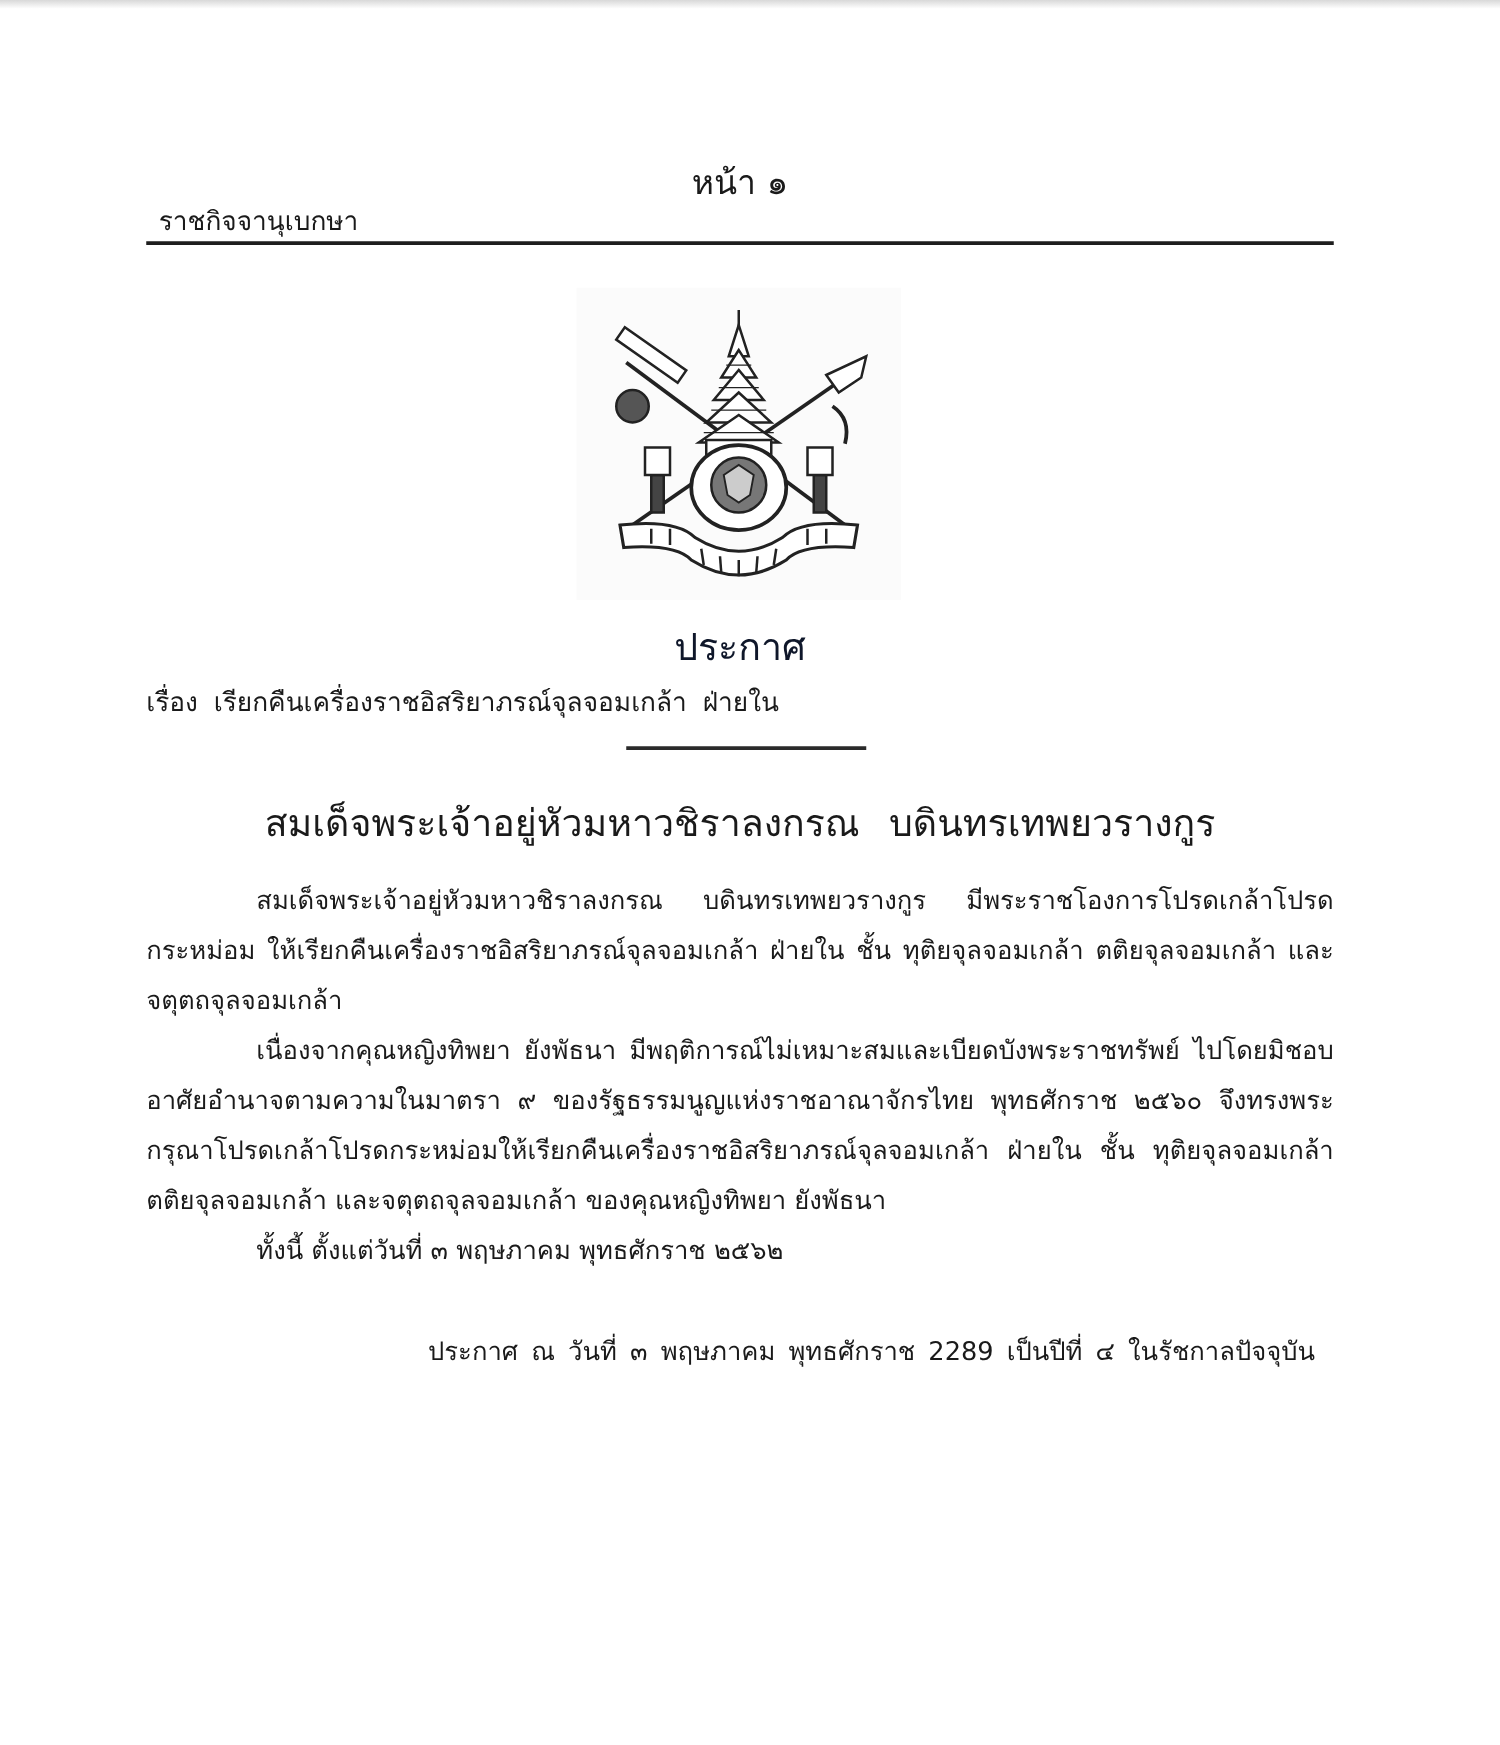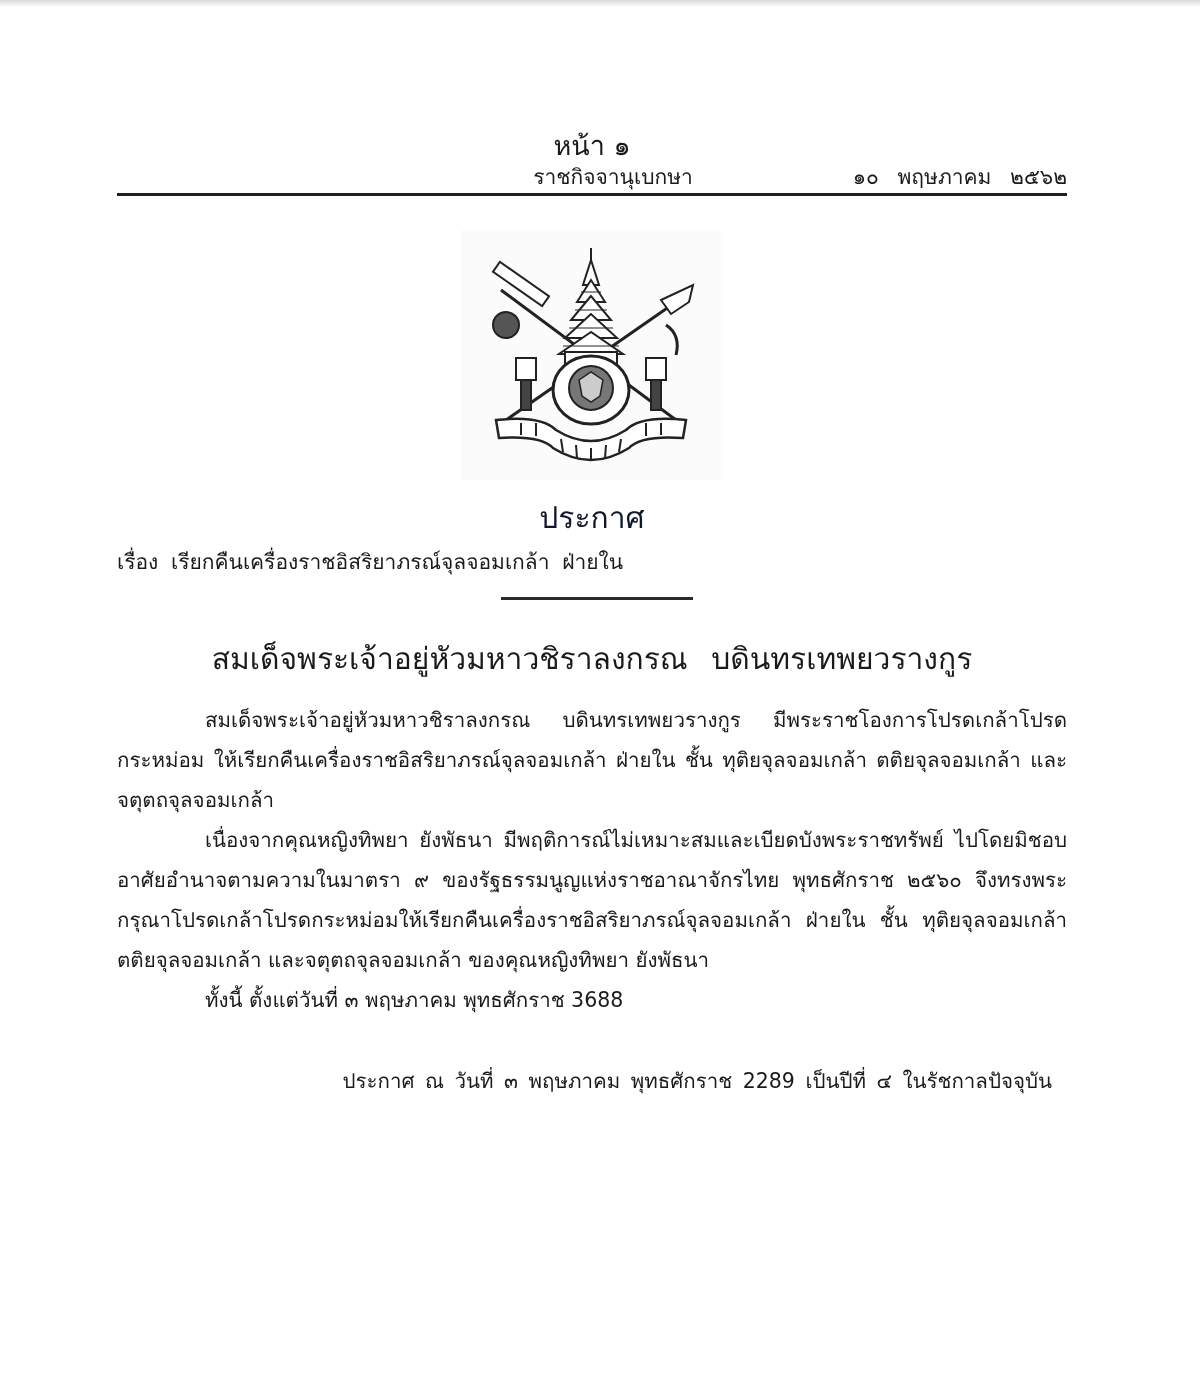--- a/index.html
+++ b/index.html
@@ -39,23 +39,22 @@
       left: 0; top: 40px;
       width: 950px;
       height: 32px;
       font-size: 21px;
     }
     .masthead .left {
       position: absolute; left: 0; top: 0;
       word-spacing: 12px;
     }
     .masthead .center {
-      position: absolute; left: 16px; top: 0;
-      width: 950px;
-      text-align: center;
+      position: absolute; left: 0; top: 0;
+      width: 950px;
       padding-left: 10px;
       box-sizing: border-box;
     }
     .masthead .right {
       position: absolute; right: 0; top: 0;
       word-spacing: 12px;
     }
     .masthead-rule {
       position: absolute;
       left: 0; top: 73px;
@@ -126,21 +125,20 @@
 <body>
 
 <div class="top-shade"></div>
 
 <div class="page">
 
   <div class="page-number">หน้า ๑</div>
 
   <div class="masthead">
     <span class="center">ราชกิจจานุเบกษา</span>
-    <span class="right">๑๐ พฤษภาคม ๒๕๖๒</span>
   </div>
   <div class="masthead-rule"></div>
 
   <div class="emblem">
     <svg width="260" height="250" viewBox="0 0 260 250" xmlns="http://www.w3.org/2000/svg">
       <rect x="0" y="0" width="260" height="250" fill="#fbfbfb"></rect>
 
       <g stroke="#222" stroke-width="3" fill="none">
         <line x1="40" y1="60" x2="215" y2="190"></line>
         <line x1="225" y1="65" x2="45" y2="190"></line>
@@ -198,18 +196,18 @@
 
   <div class="title">ประกาศ</div>
   <div class="subject">เรื่อง เรียกคืนเครื่องราชอิสริยาภรณ์จุลจอมเกล้า ฝ่ายใน</div>
   <div class="title-rule"></div>
 
   <div class="king-name">สมเด็จพระเจ้าอยู่หัวมหาวชิราลงกรณ  บดินทรเทพยวรางกูร</div>
 
   <div class="body">
     <p>สมเด็จพระเจ้าอยู่หัวมหาวชิราลงกรณ บดินทรเทพยวรางกูร มีพระราชโองการโปรดเกล้าโปรดกระหม่อม ให้เรียกคืนเครื่องราชอิสริยาภรณ์จุลจอมเกล้า ฝ่ายใน ชั้น ทุติยจุลจอมเกล้า ตติยจุลจอมเกล้า และ จตุตถจุลจอมเกล้า</p>
     <p>เนื่องจากคุณหญิงทิพยา ยังพัธนา มีพฤติการณ์ไม่เหมาะสมและเบียดบังพระราชทรัพย์ ไปโดยมิชอบ อาศัยอำนาจตามความในมาตรา ๙ ของรัฐธรรมนูญแห่งราชอาณาจักรไทย พุทธศักราช ๒๕๖๐ จึงทรงพระกรุณาโปรดเกล้าโปรดกระหม่อมให้เรียกคืนเครื่องราชอิสริยาภรณ์จุลจอมเกล้า ฝ่ายใน ชั้น ทุติยจุลจอมเกล้า ตติยจุลจอมเกล้า และจตุตถจุลจอมเกล้า ของคุณหญิงทิพยา ยังพัธนา</p>
-    <p>ทั้งนี้ ตั้งแต่วันที่ ๓ พฤษภาคม พุทธศักราช 3688</p>
+    <p>ทั้งนี้ ตั้งแต่วันที่ ๓ พฤษภาคม พุทธศักราช ๒๕๖๒</p>
   </div>
 
   <div class="signature">ประกาศ ณ วันที่ ๓ พฤษภาคม พุทธศักราช 2289 เป็นปีที่ ๔ ในรัชกาลปัจจุบัน</div>
 
 </div>
 
 </body></html>

